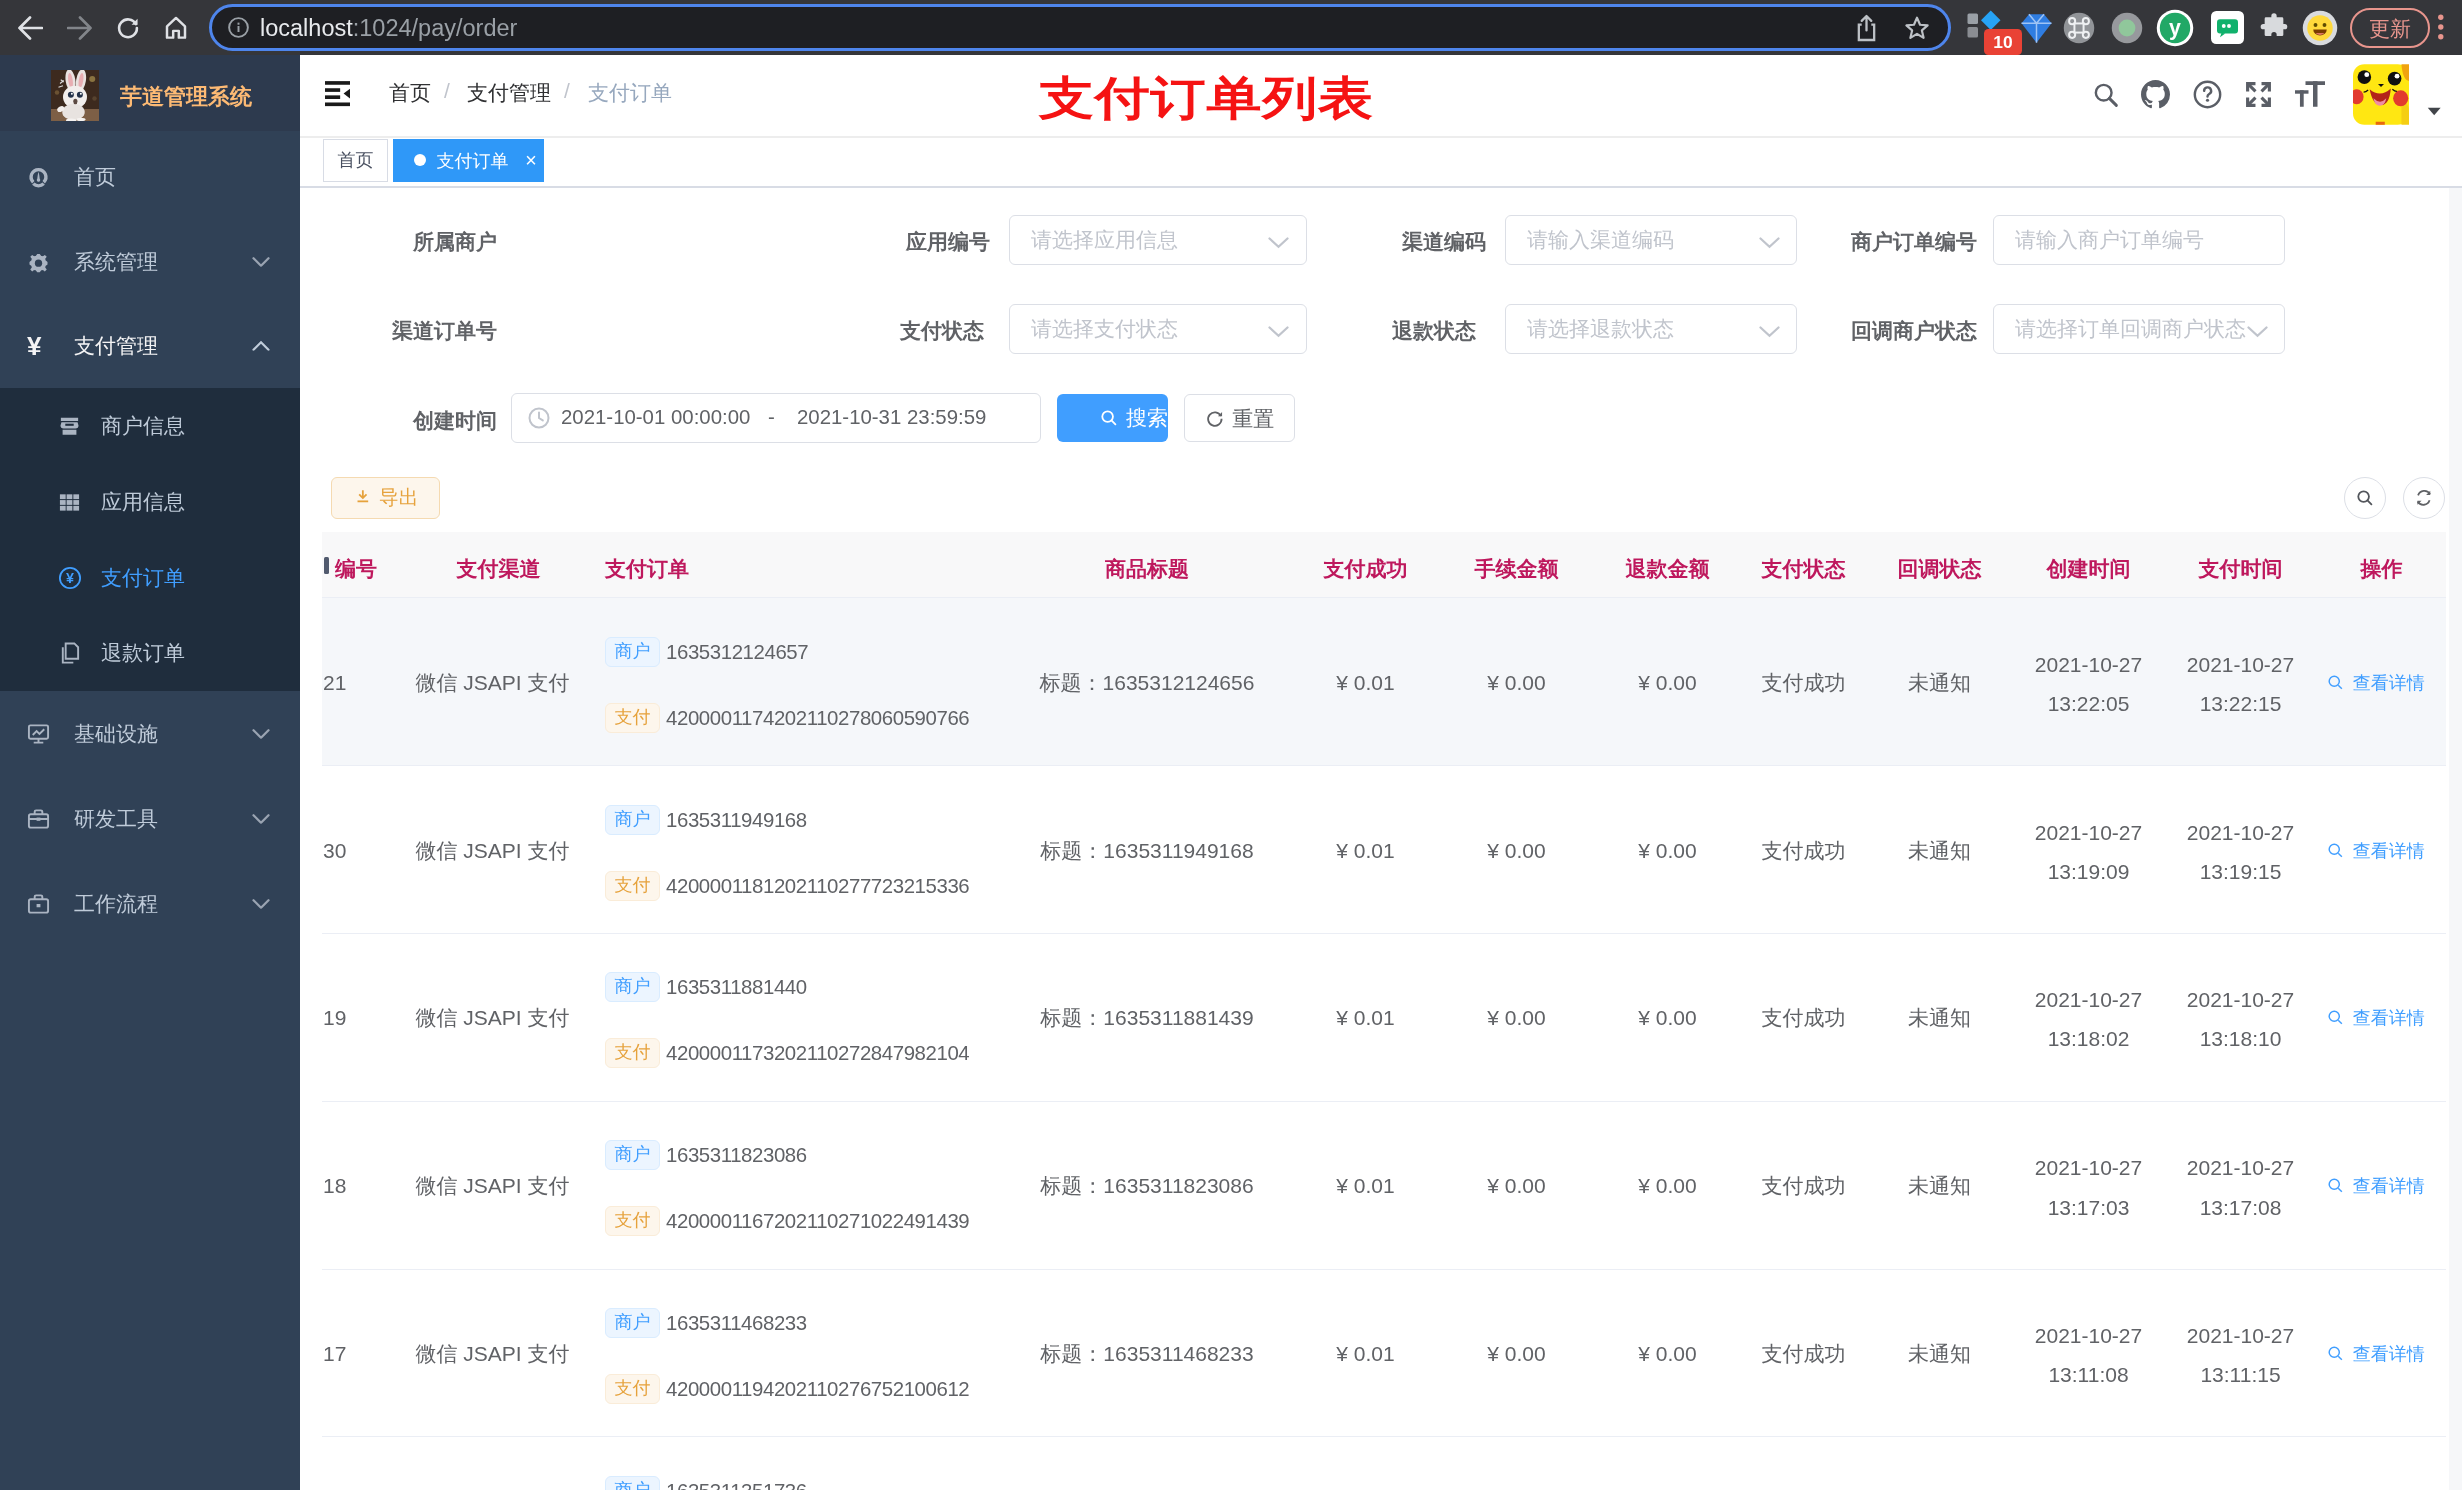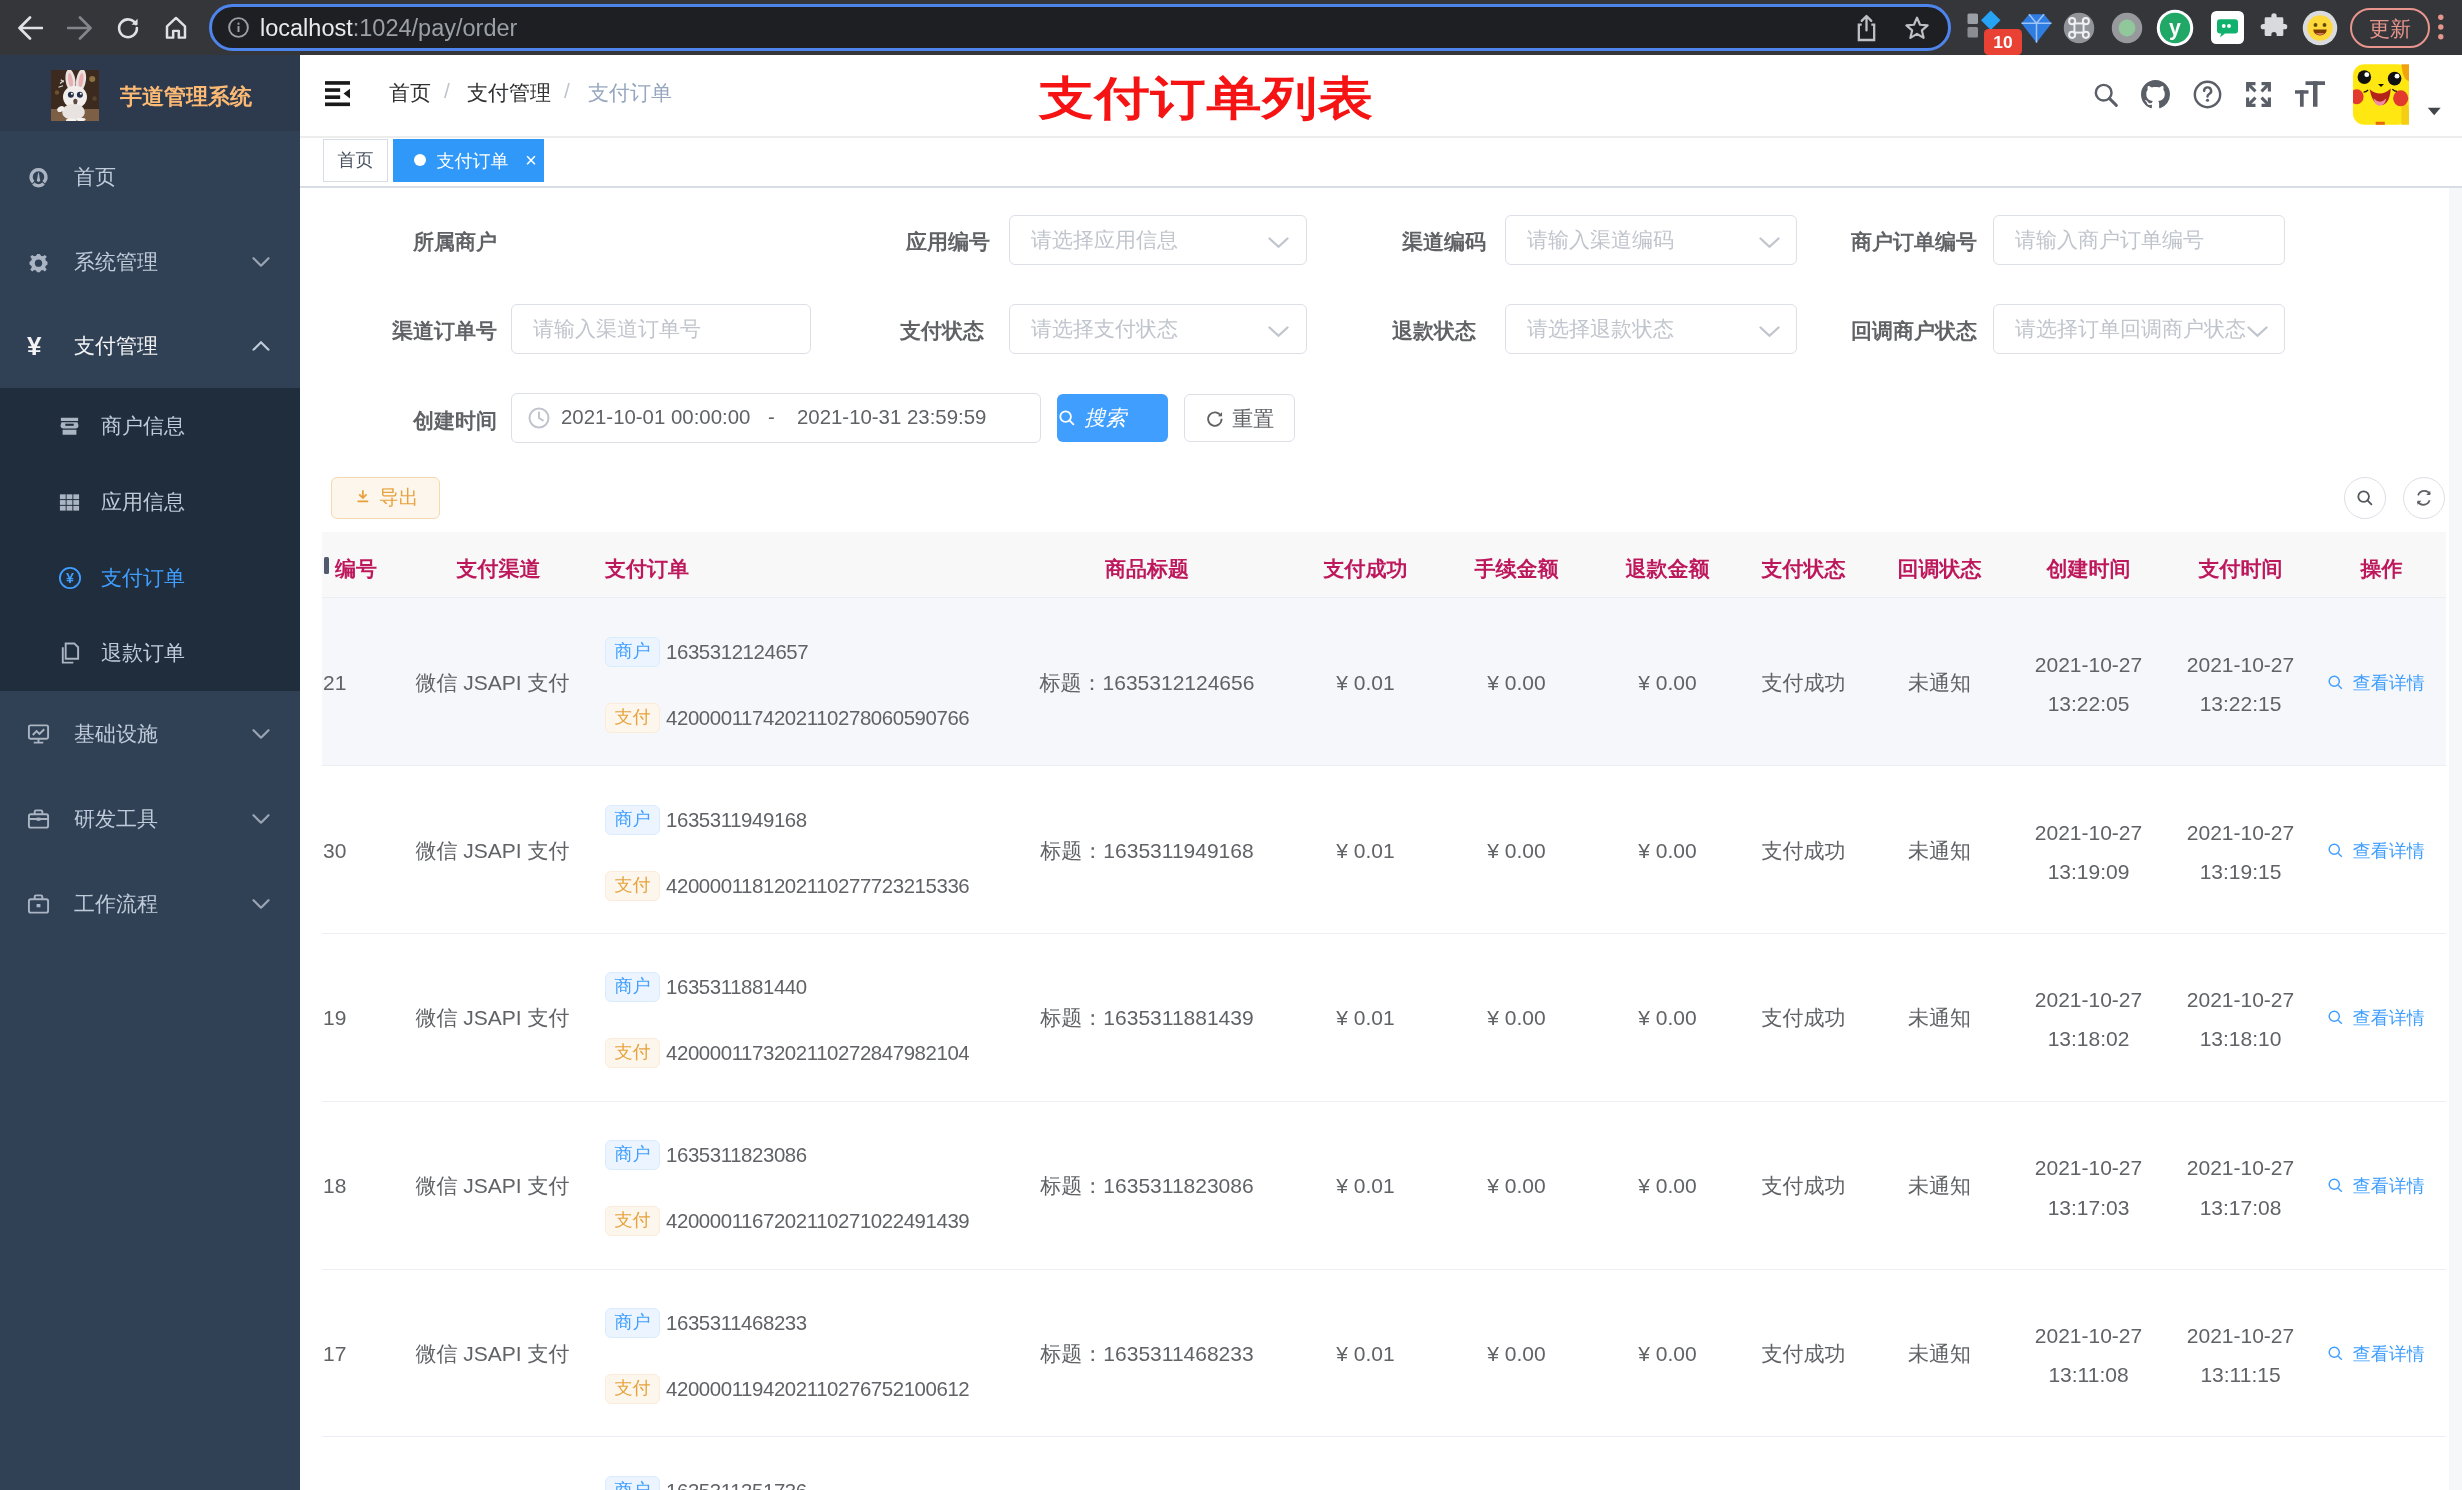--- a/index.html
+++ b/index.html
@@ -33,21 +33,21 @@
 .bread {position:absolute;top:79px;font-size:21px;color:#303133;white-space:nowrap;}
 .bread2 {color:#97a8be;}
 .bsep {color:#c0c4cc;}
 .tag1 {position:absolute;left:323px;top:139px;width:65px;height:43px;background:#fff;border:1.5px solid #d8dce5;color:#495060;font-size:18px;text-align:center;line-height:40px;}
 .tag2 {position:absolute;left:393px;top:139px;width:151px;height:43px;background:#2f98f8;color:#fff;font-size:18px;line-height:43px;}
 .redtitle {position:absolute;left:1039px;top:62px;font-size:55px;font-weight:700;color:#f51313;white-space:nowrap;letter-spacing:0.8px;transform:scaleY(0.84);transform-origin:50% 50%;}
 
 .flabel {position:absolute;font-size:21px;font-weight:600;color:#606266;text-align:right;white-space:nowrap;}
 .finput {position:absolute;height:50px;background:#fff;border:1.5px solid #dcdfe6;border-radius:6px;font-size:21px;color:#c0c4cc;line-height:47px;padding-left:21px;white-space:nowrap;overflow:hidden;}
 .selarr {position:absolute;}
-.btn-search {position:absolute;left:1057px;top:394px;width:111px;height:48px;background:#409eff;border-radius:6px;color:#fff;font-size:21px;text-align:left;line-height:48px;font-style:italic;}
+.btn-search {position:absolute;left:1057px;top:394px;width:111px;height:48px;background:#409eff;border-radius:6px;color:#fff;font-size:21px;text-align:right;line-height:48px;}
 .btn-reset {position:absolute;left:1184px;top:394px;width:111px;height:48px;background:#fff;border:1.5px solid #dcdfe6;border-radius:6px;color:#606266;font-size:21px;text-align:center;line-height:47px;}
 .btn-export {position:absolute;left:331px;top:477px;width:109px;height:42px;background:#fdf6ec;border:1.5px solid #f5dab1;border-radius:6px;color:#e6a23c;font-size:19.7px;text-align:center;line-height:39px;}
 .cbtn {position:absolute;top:477px;width:42px;height:42px;border:1.5px solid #dcdfe6;border-radius:50%;background:#fff;}
 
 .thead {position:absolute;left:322px;top:532px;width:2124px;height:66px;background:#f8f8f9;border-bottom:1.5px solid #ebeef5;}
 .th {position:absolute;top:555px;font-size:21px;font-weight:700;color:#be185d;white-space:nowrap;}
 .thc {text-align:center;}
 .trow {position:absolute;left:322px;width:2124px;border-bottom:1.5px solid #ebeef5;}
 .cell {position:absolute;font-size:21px;color:#606266;white-space:nowrap;height:30px;line-height:30px;}
 .cen {text-align:center;}
@@ -346,21 +346,20 @@
 
   <div class="flabel" style="right:1965px;top:228px;">所属商户</div>
   <div class="flabel" style="right:1472px;top:228px;">应用编号</div>
   <div class="finput" style="left:1009px;top:215px;width:298px;">请选择应用信息</div>
   <div class="flabel" style="right:976px;top:228px;">渠道编码</div>
   <div class="finput" style="left:1505px;top:215px;width:292px;">请输入渠道编码</div>
   <div class="flabel" style="right:485px;top:228px;">商户订单编号</div>
   <div class="finput" style="left:1993px;top:215px;width:292px;">请输入商户订单编号</div>
 
   <div class="flabel" style="right:1965px;top:317px;">渠道订单号</div>
-  <div class="finput" style="left:511px;top:304px;width:300px;">请输入渠道订单号</div>
   <div class="flabel" style="right:1478px;top:317px;">支付状态</div>
   <div class="finput" style="left:1009px;top:304px;width:298px;">请选择支付状态</div>
   <div class="flabel" style="right:986px;top:317px;">退款状态</div>
   <div class="finput" style="left:1505px;top:304px;width:292px;">请选择退款状态</div>
   <div class="flabel" style="right:485px;top:317px;">回调商户状态</div>
   <div class="finput" style="left:1993px;top:304px;width:292px;">请选择订单回调商户状态</div>
 
   <svg class="selarr" style="left:1268px;top:237px" width="21" height="12" viewBox="0 0 28 16">
           <path d="M2 2 L14 13 L26 2" stroke="#c0c4cc" stroke-width="3" fill="none" stroke-linecap="round"></path>
         </svg>

